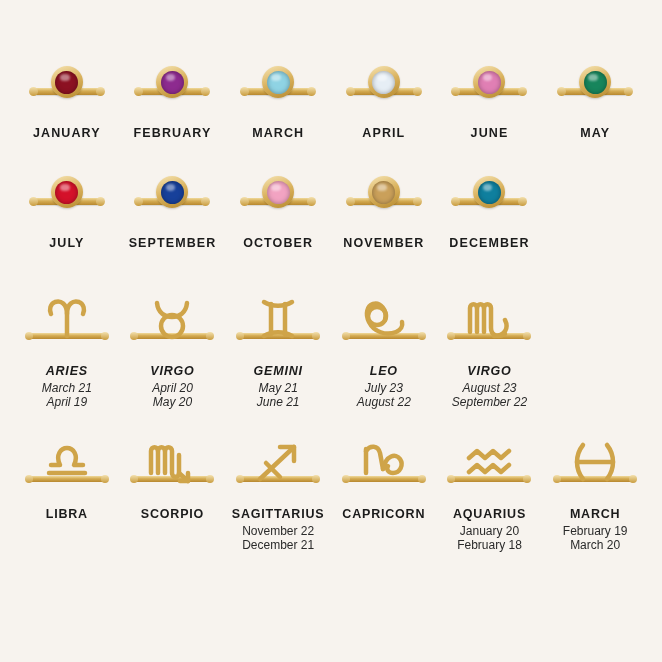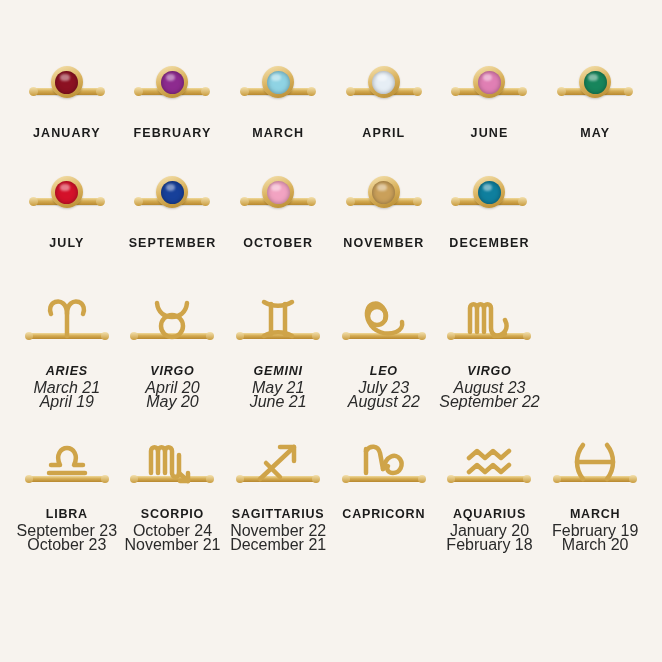--- a/index.html
+++ b/index.html
@@ -159,21 +159,21 @@
     margin-top: 10px;
     font-size: 12.5px;
     font-weight: bold;
     letter-spacing: 0.8px;
     color: #1b1b1b;
     text-align: center;
     white-space: nowrap;
   }
   .sign-dates {
     margin-top: 3px;
-    font-size: 16px;
+    font-size: 12px;
     line-height: 14px;
     color: #2a2a2a;
     text-align: center;
     white-space: nowrap;
   }
 
   .row-bs1 { margin-top: 58px; }
   .row-bs2 { margin-top: 28px; }
   .row-z1  { margin-top: 42px; font-style: italic; }
   .row-z2  { margin-top: 26px; }
@@ -387,44 +387,36 @@
       <div class="zring">
         <div class="zband"></div>
         <div class="zsym">
           <svg viewBox="0 0 56 46">
               <path d="M10 34 L46 34"></path>
               <path d="M12 26 L21 26 C16 16 22 9 28 9 C34 9 40 16 35 26 L44 26"></path>
             </svg>
         </div>
       </div>
       <div class="sign-name">LIBRA</div>
-      <div class="sign-dates">
-        <div>September 23</div>
-        <div>October 23</div>
-      </div>
     </div>
 
     <div class="zod-cell">
       <div class="zring">
         <div class="zband"></div>
         <div class="zsym">
           <svg viewBox="0 0 56 46">
               <path d="M7 34 L7 12 C7 7 14 7 14 12 L14 34"></path>
               <path d="M14 12 C14 7 21 7 21 12 L21 34"></path>
               <path d="M21 12 C21 7 28 7 28 12 L28 34 C28 39 35 39 35 34 L35 16"></path>
               <path d="M35 34 L44 42"></path>
               <path d="M44 42 L36 42 M44 42 L44 34"></path>
             </svg>
         </div>
       </div>
       <div class="sign-name">SCORPIO</div>
-      <div class="sign-dates">
-        <div>October 24</div>
-        <div>November 21</div>
-      </div>
     </div>
 
     <div class="zod-cell">
       <div class="zring">
         <div class="zband"></div>
         <div class="zsym">
           <svg viewBox="0 0 56 46">
               <path d="M10 40 L44 8"></path>
               <path d="M30 8 L44 8 L44 22"></path>
               <path d="M16 24 L30 38"></path>

